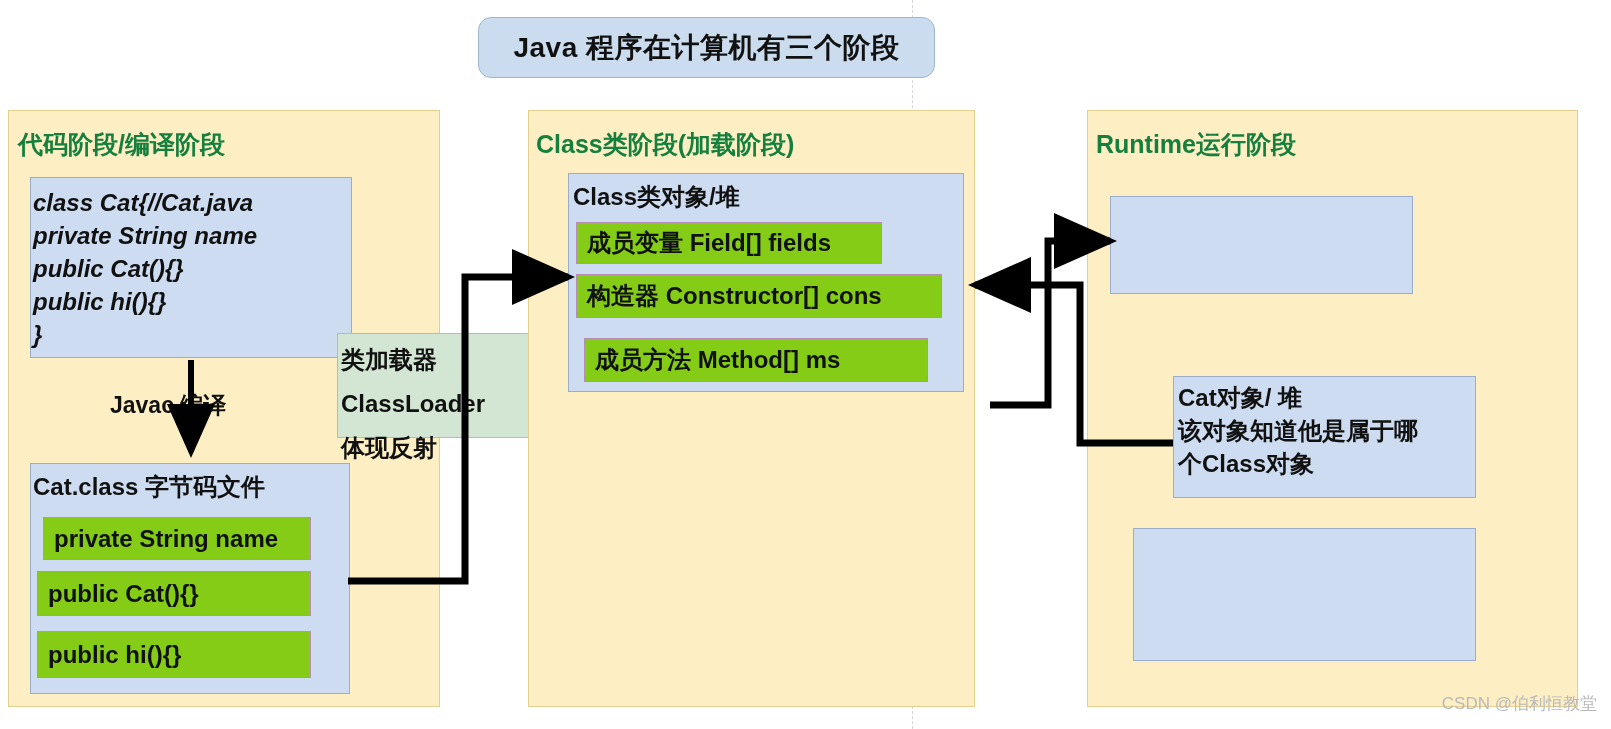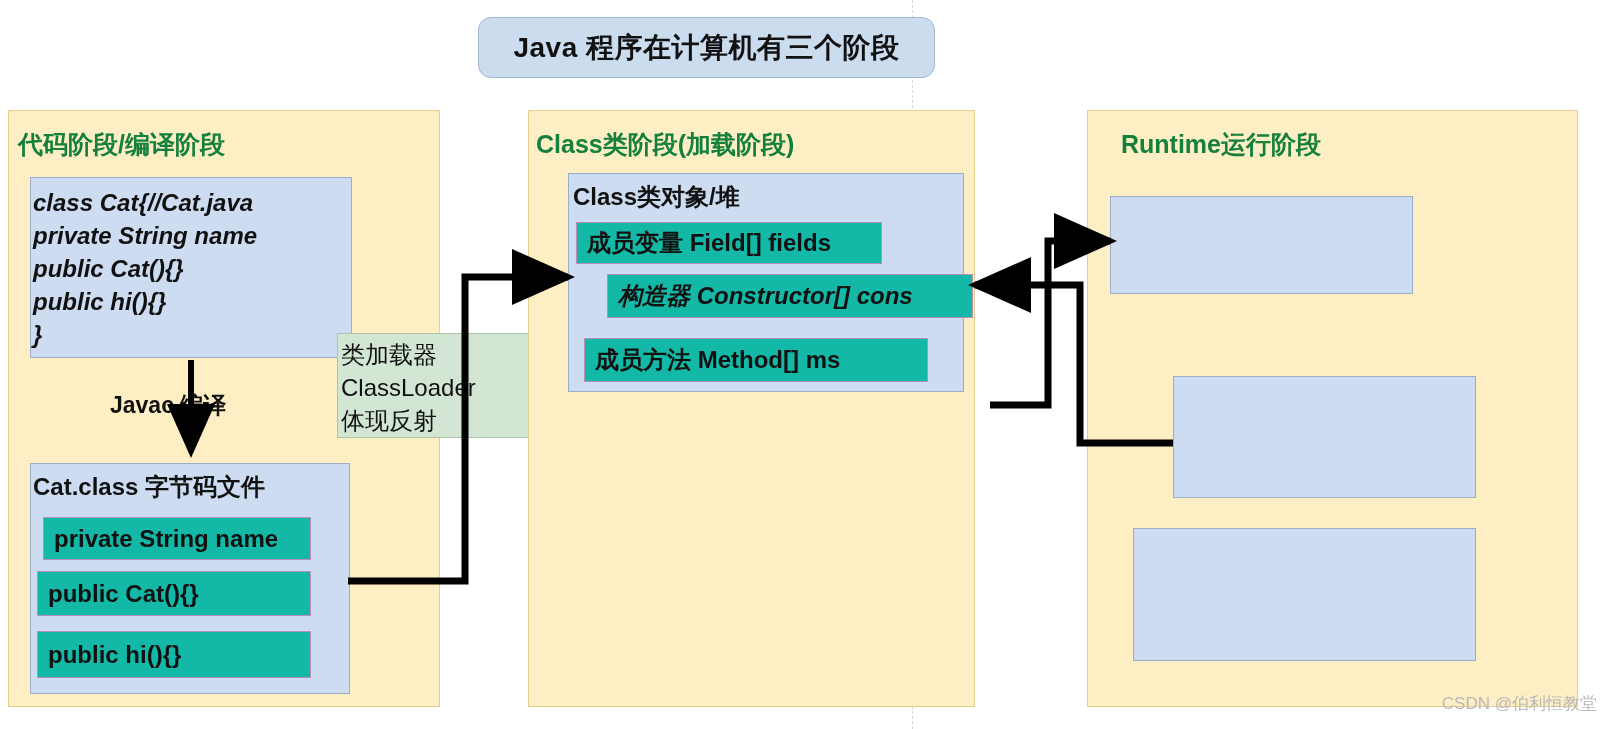--- a/index.html
+++ b/index.html
@@ -77,21 +77,21 @@
     font-size: 24px;
     font-weight: bold;
     color: #111111;
     line-height: 33px;
     white-space: pre-line;
   }
 
   
   .pinkbox {
     position: absolute;
-    background: #14b8a6;
+    background: #84cc16;
     border: 1px solid #b98fb9;
     box-sizing: border-box;
     display: flex;
     align-items: center;
   }
   .pinkbox span {
     font-size: 24px;
     font-weight: bold;
     color: #111111;
     padding-left: 10px;
@@ -101,23 +101,23 @@
   
   .greenbox {
     position: absolute;
     background: #d3e6d3;
     border: 1px solid #a9c4a9;
     box-sizing: border-box;
   }
   .greenbox-text {
     position: absolute;
     font-size: 24px;
-    font-weight: normal;
-    color: #111111;
-    line-height: 33px;
+    font-weight: bold;
+    color: #111111;
+    line-height: 44px;
     white-space: pre-line;
   }
 
   
   .plain-label {
     position: absolute;
     font-size: 23px;
     font-weight: bold;
     color: #111111;
     white-space: nowrap;
@@ -186,33 +186,36 @@
 
   <div class="stage" style="left:528px; top:110px; width:447px; height:597px;"></div>
   <div class="stage-title" style="left:536px; top:128px;">Class类阶段(加载阶段)</div>
 
   <div class="bluebox" style="left:568px; top:173px; width:396px; height:219px;"></div>
   <div class="bluebox-text" style="left:573px; top:180px;">Class类对象/堆</div>
 
   <div class="pinkbox" style="left:576px; top:222px; width:306px; height:42px;">
     <span>成员变量 Field[] fields</span>
   </div>
-  <div class="pinkbox" style="left:607px; top:274px; width:366px; height:44px;font-style:italic;">
+  <div class="pinkbox" style="left:576px; top:274px; width:366px; height:44px;">
     <span>构造器 Constructor[] cons</span>
   </div>
   <div class="pinkbox" style="left:584px; top:338px; width:344px; height:44px;">
     <span>成员方法 Method[] ms</span>
   </div>
 
   <div class="stage" style="left:1087px; top:110px; width:491px; height:597px;"></div>
-  <div class="stage-title" style="left:1096px; top:128px;margin-left:25px;">Runtime运行阶段</div>
+  <div class="stage-title" style="left:1096px; top:128px;">Runtime运行阶段</div>
 
   <div class="bluebox" style="left:1110px; top:196px; width:303px; height:98px;"></div>
 
   <div class="bluebox" style="left:1173px; top:376px; width:303px; height:122px;"></div>
+  <div class="bluebox-text" style="left:1178px; top:381px;">Cat对象/ 堆
+该对象知道他是属于哪
+个Class对象</div>
 
   <div class="bluebox" style="left:1133px; top:528px; width:343px; height:133px;"></div>
 
   <svg id="connectors" viewBox="0 0 1611 729" xmlns="http://www.w3.org/2000/svg">
     <defs>
       <marker id="arrowhead" markerWidth="9" markerHeight="8" refX="8" refY="4" orient="auto" markerUnits="strokeWidth">
         <path d="M0,0 L9,4 L0,8 z" fill="#000000"></path>
       </marker>
     </defs>
 

